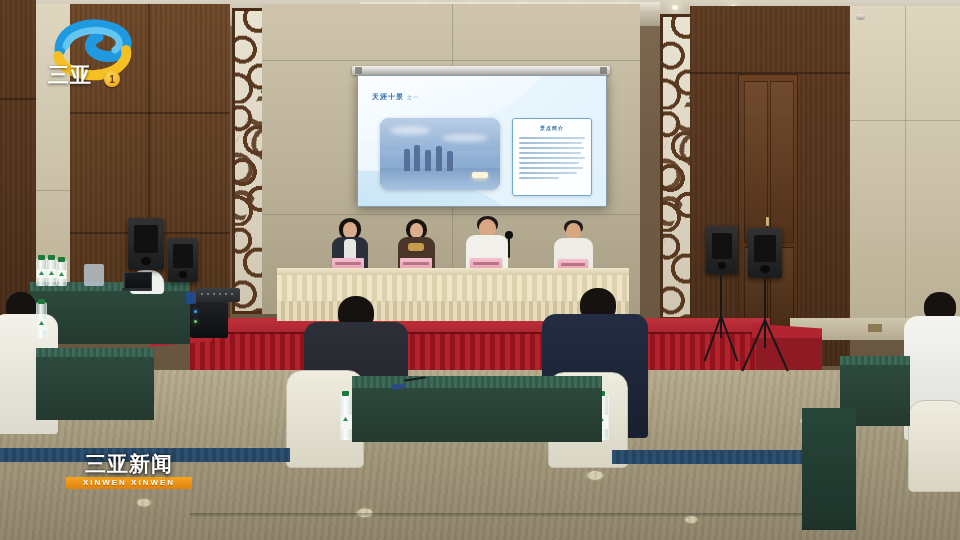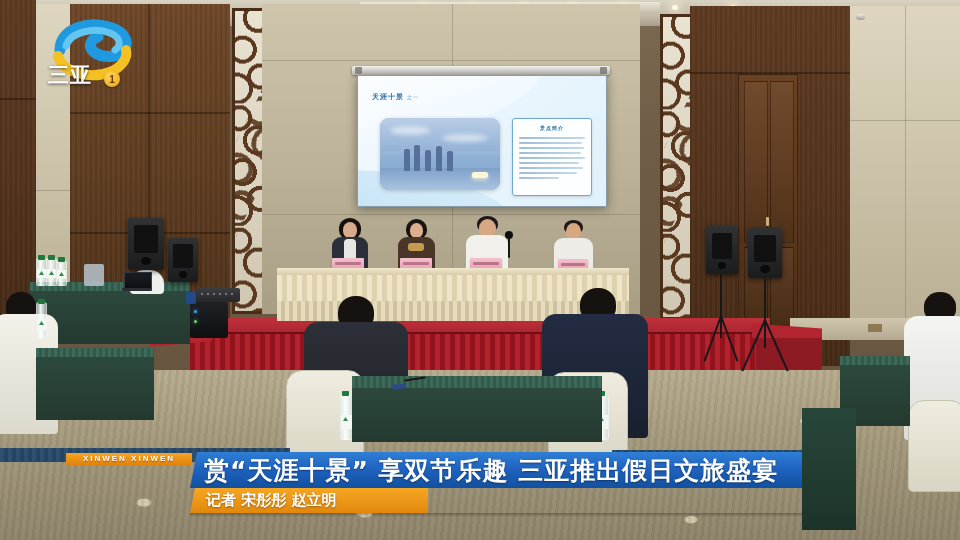--- a/index.html
+++ b/index.html
@@ -458,25 +458,20 @@
     <svg class="swoosh" viewBox="0 0 110 74">
       <path d="M14 34 C14 12, 44 4, 66 12 C80 17, 84 28, 76 36 C70 42, 56 42, 48 36 C42 31, 44 23, 52 21" fill="none" stroke="#1f9ae0" stroke-width="11" stroke-linecap="round"></path>
       <path d="M20 30 C24 16, 48 11, 64 17 C74 21, 76 29, 69 34" fill="none" stroke="#63c6f2" stroke-width="7" stroke-linecap="round"></path>
       <path d="M12 40 C16 56, 44 64, 64 56 C76 51, 82 42, 80 34" fill="none" stroke="#f5c022" stroke-width="10" stroke-linecap="round"></path>
     </svg>
     <div class="cn">三亚</div>
     <div class="badge">1</div>
   </div>
 
   <div class="prog-logo">
+    <div class="cn">三亚新闻</div>
     <div class="py">XINWEN XINWEN</div>
   </div>
 
-  <div class="headline">
-    <span>赏“天涯十景” 享双节乐趣 三亚推出假日文旅盛宴</span>
-  </div>
-
-  <div class="reporter">
-    <span>记者 宋彤彤 赵立明</span>
-  </div>
+
   <div class="lt-shadow"></div>
 
 </div>
 
 </body></html>

